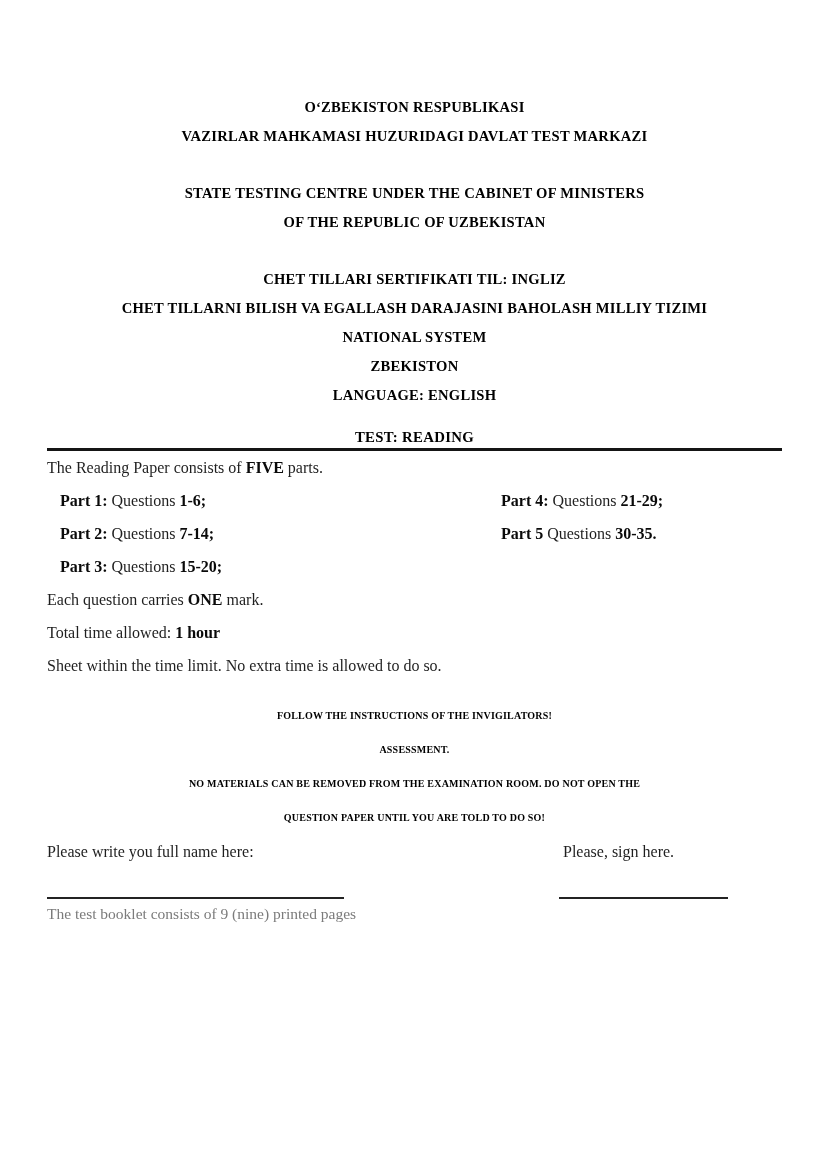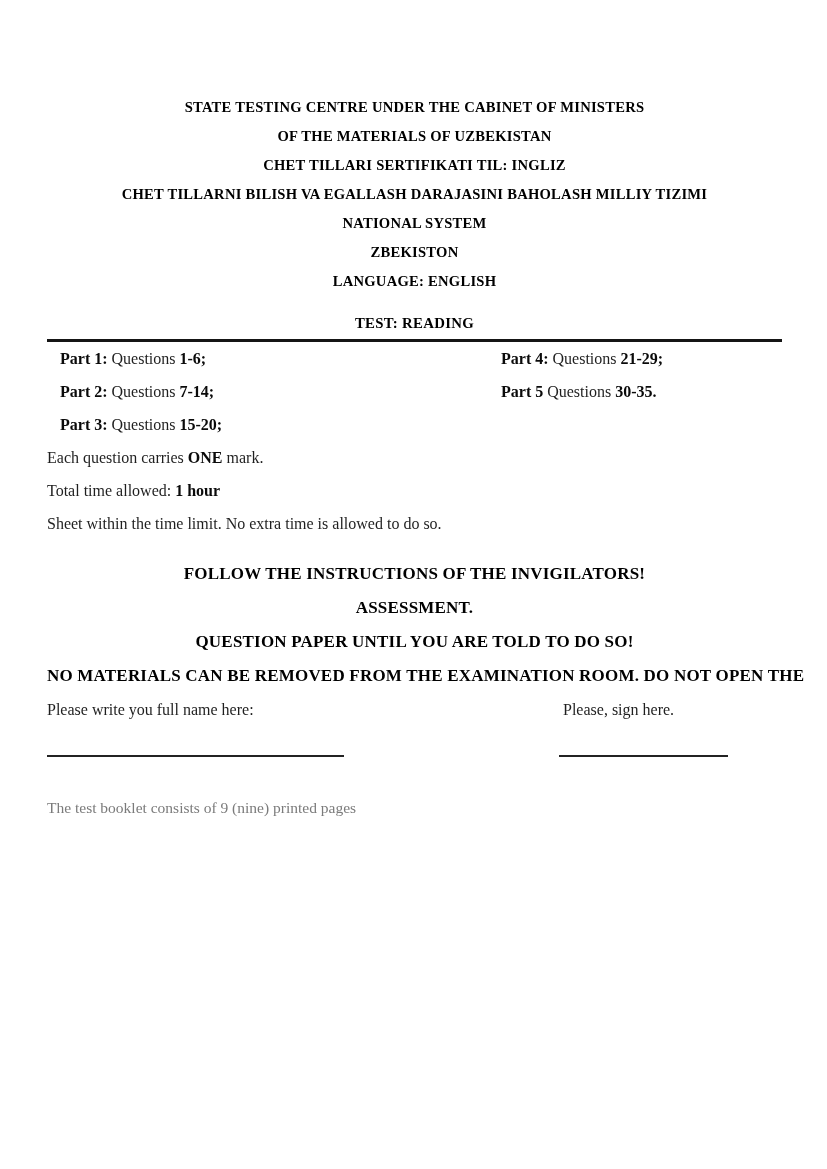--- a/index.html
+++ b/index.html
@@ -10,73 +10,78 @@
     color: #1f1f1f;
     overflow: hidden;
   }
   .page { padding: 93px 45px 0 47px; }
 
   .chead {
     text-align: center; font-weight: bold; color: #000;
     font-size: 14.6px; line-height: 29px; letter-spacing: .25px;
     white-space: nowrap;
   }
-  .gap28 { }
+  .gap28 { margin-top: 28px; }
 
   .title-block {
     margin-top: 16px; text-align: center; font-weight: bold; color: #000;
     font-size: 14.8px; line-height: 22px; letter-spacing: .3px;
-    border-bottom: 3px solid #151515; padding-bottom: 5px;
+    border-bottom: 3px solid #151515; 
   }
 
   .bodytext { font-size: 16px; line-height: 33px; }
   .bodytext .nw { white-space: nowrap; }
   .bodytext b { font-weight: bold; color: #0a0a0a; }
 
   .parts { display: grid; grid-template-columns: 441px 1fr; }
   .pcell { white-space: nowrap; margin-left: 13px; }
 
   .instr {
     margin-top: 17px; text-align: center; font-weight: bold; color: #000;
-    font-size: 17px; line-height: 34px; letter-spacing: .2px;
+    font-size: 10px; line-height: 34px; letter-spacing: .2px;
     white-space: nowrap;
   }
 
   .fields { display: grid; grid-template-columns: 516px 1fr; font-size: 16px; line-height: 33px; }
 
   .ulines { display: flex; height: 31px; }
   .uline-left  { width: 297px; border-bottom: 2px solid #232323; }
   .uline-right { width: 169px; margin-left: 215px; border-bottom: 2px solid #232323; }
 
-  .footer { margin-top: 36px; font-size: 15.5px; line-height: 30px; color: #7b7b7b; }
+  .footer { font-size: 15.5px; line-height: 30px; color: #7b7b7b; }
 </style>
 </head>
 <body>
 
 <div class="page">
 
+  <div class="chead">
+    <div>O‘ZBEKISTON RESPUBLIKASI</div>
+    <div>VAZIRLAR MAHKAMASI HUZURIDAGI DAVLAT TEST MARKAZI</div>
+  </div>
 
   <div class="chead gap28">
     <div>STATE TESTING CENTRE UNDER THE CABINET OF MINISTERS</div>
-    <div>OF THE MATERIALS OF UZBEKISTAN</div>
+    <div>OF THE REPUBLIC OF UZBEKISTAN</div>
   </div>
 
   <div class="chead gap28">
     <div>CHET TILLARI SERTIFIKATI TIL: INGLIZ</div>
     <div>CHET TILLARNI BILISH VA EGALLASH DARAJASINI BAHOLASH MILLIY TIZIMI</div>
     <div>NATIONAL SYSTEM</div>
     <div>ZBEKISTON</div>
     <div>LANGUAGE: ENGLISH</div>
   </div>
 
   <div class="title-block">
     <span>TEST: READING</span>
   </div>
 
   <div class="bodytext">
+    <div class="nw"><span>The Reading Paper consists of </span><b>FIVE</b><span> parts.</span></div>
 
     <div class="parts">
       <div class="pcell"><b>Part 1:</b><span> Questions </span><b>1-6;</b></div>
       <div class="pcell"><b>Part 4:</b><span> Questions </span><b>21-29;</b></div>
 
       <div class="pcell"><b>Part 2:</b><span> Questions </span><b>7-14;</b></div>
       <div class="pcell"><b>Part 5</b><span> Questions </span><b>30-35.</b></div>
 
       <div class="pcell"><b>Part 3:</b><span> Questions </span><b>15-20;</b></div>
       <div class="pcell"></div>
@@ -87,22 +92,22 @@
     <div class="nw"><span>Total time allowed: </span><b>1 hour</b></div>
 
     <div>
       <div class="nw">Sheet within the time limit. No extra time is allowed to do so.</div>
     </div>
   </div>
 
   <div class="instr">
     <div>FOLLOW THE INSTRUCTIONS OF THE INVIGILATORS!</div>
     <div>ASSESSMENT.</div>
+    <div>NO MATERIALS CAN BE REMOVED FROM THE EXAMINATION ROOM. DO NOT OPEN THE</div>
     <div>QUESTION PAPER UNTIL YOU ARE TOLD TO DO SO!</div>
-    <div>NO MATERIALS CAN BE REMOVED FROM THE EXAMINATION ROOM. DO NOT OPEN THE</div>
   </div>
 
   <div class="fields">
     <div>Please write you full name here:</div>
     <div>Please, sign here.</div>
   </div>
 
   <div class="ulines">
     <div class="uline-left"></div>
     <div class="uline-right"></div>

